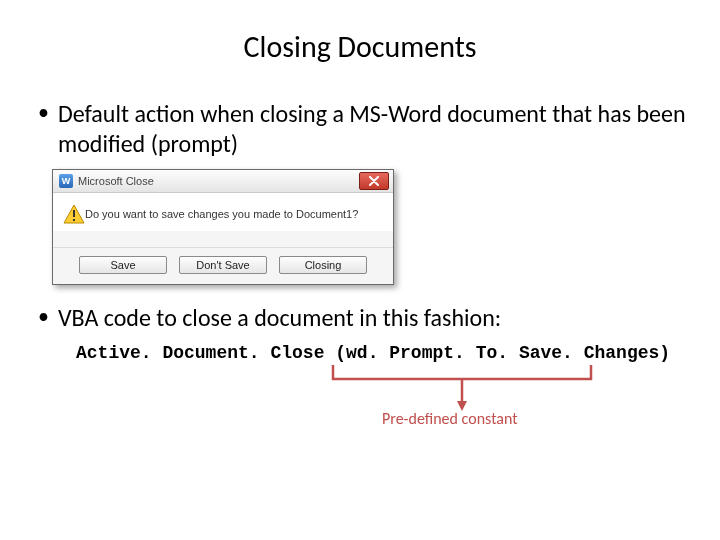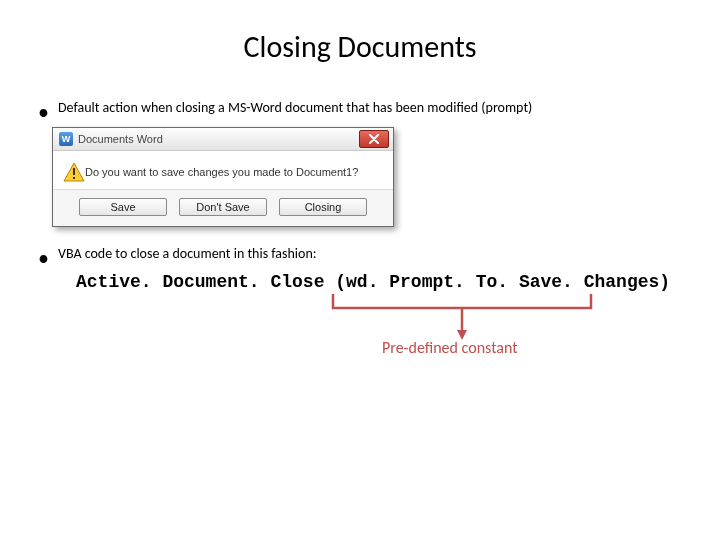--- a/index.html
+++ b/index.html
@@ -25,21 +25,21 @@
     margin: 4px 0 34px 0;
   }
   ul.top {
     margin: 0 0 0 6px;
     padding: 0;
     list-style: none;
   }
   ul.top > li {
     position: relative;
     padding-left: 22px;
-    font-size: 14px;
+    font-size: 24px;
     line-height: 1.25;
     margin-bottom: 10px;
   }
   ul.top > li::before {
     content: "•";
     position: absolute;
     left: 2px;
     top: 0;
     font-size: 22px;
   }
@@ -104,20 +104,21 @@
     width: 22px; height: 22px;
     flex: 0 0 22px;
   }
   .dlg-buttons {
     display: flex;
     gap: 12px;
     justify-content: center;
     padding: 8px 10px 10px 10px;
     background: #f5f5f5;
     border-top: 1px solid #dcdcdc;
+    margin-top: 16px;
   }
   .dlg-buttons .btn {
     min-width: 66px;
     padding: 2px 10px;
     font-size: 11px;
     font-family: Tahoma, sans-serif;
     color: #222;
     background: linear-gradient(#fefefe,#e6e6e6);
     border: 1px solid #8a8a8a;
     border-radius: 2px;
@@ -159,21 +160,21 @@
   <h1 class="title">Closing Documents</h1>
 
   <ul class="top">
     <li>Default action when closing a MS-Word document that has been modified (prompt)</li>
   </ul>
 
   <div class="dlg-frame">
     <div class="dlg-titlebar">
       <span class="app-icon">
         <span class="w">W</span>
-        <span>Documents Word</span>
+        <span>Microsoft Close</span>
       </span>
       <span class="dlg-close">
         <svg width="12" height="10" viewBox="0 0 12 10">
           <path d="M2 1 L10 9 M10 1 L2 9" stroke="#fff" stroke-width="2" stroke-linecap="round"></path>
         </svg>
       </span>
     </div>
     <div class="dlg-body">
       <span class="warn-icon">
         <svg width="22" height="22" viewBox="0 0 22 22">

